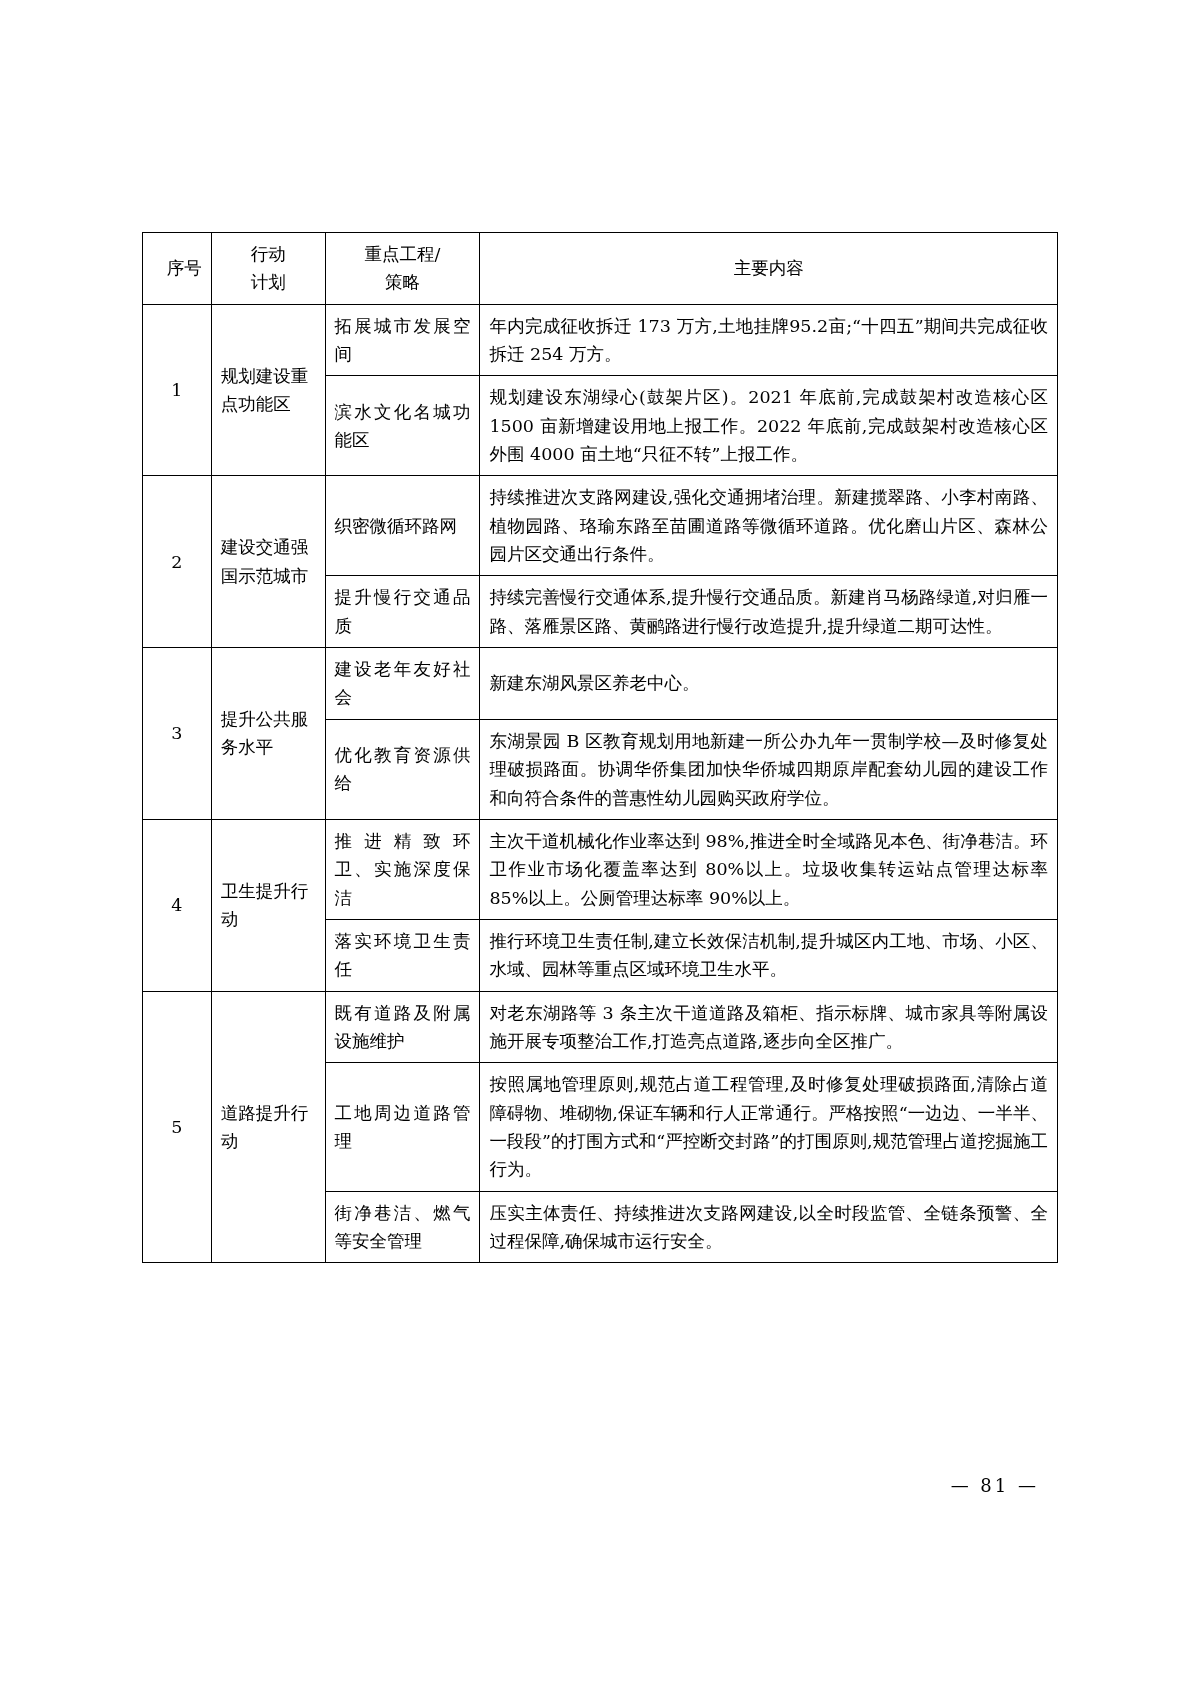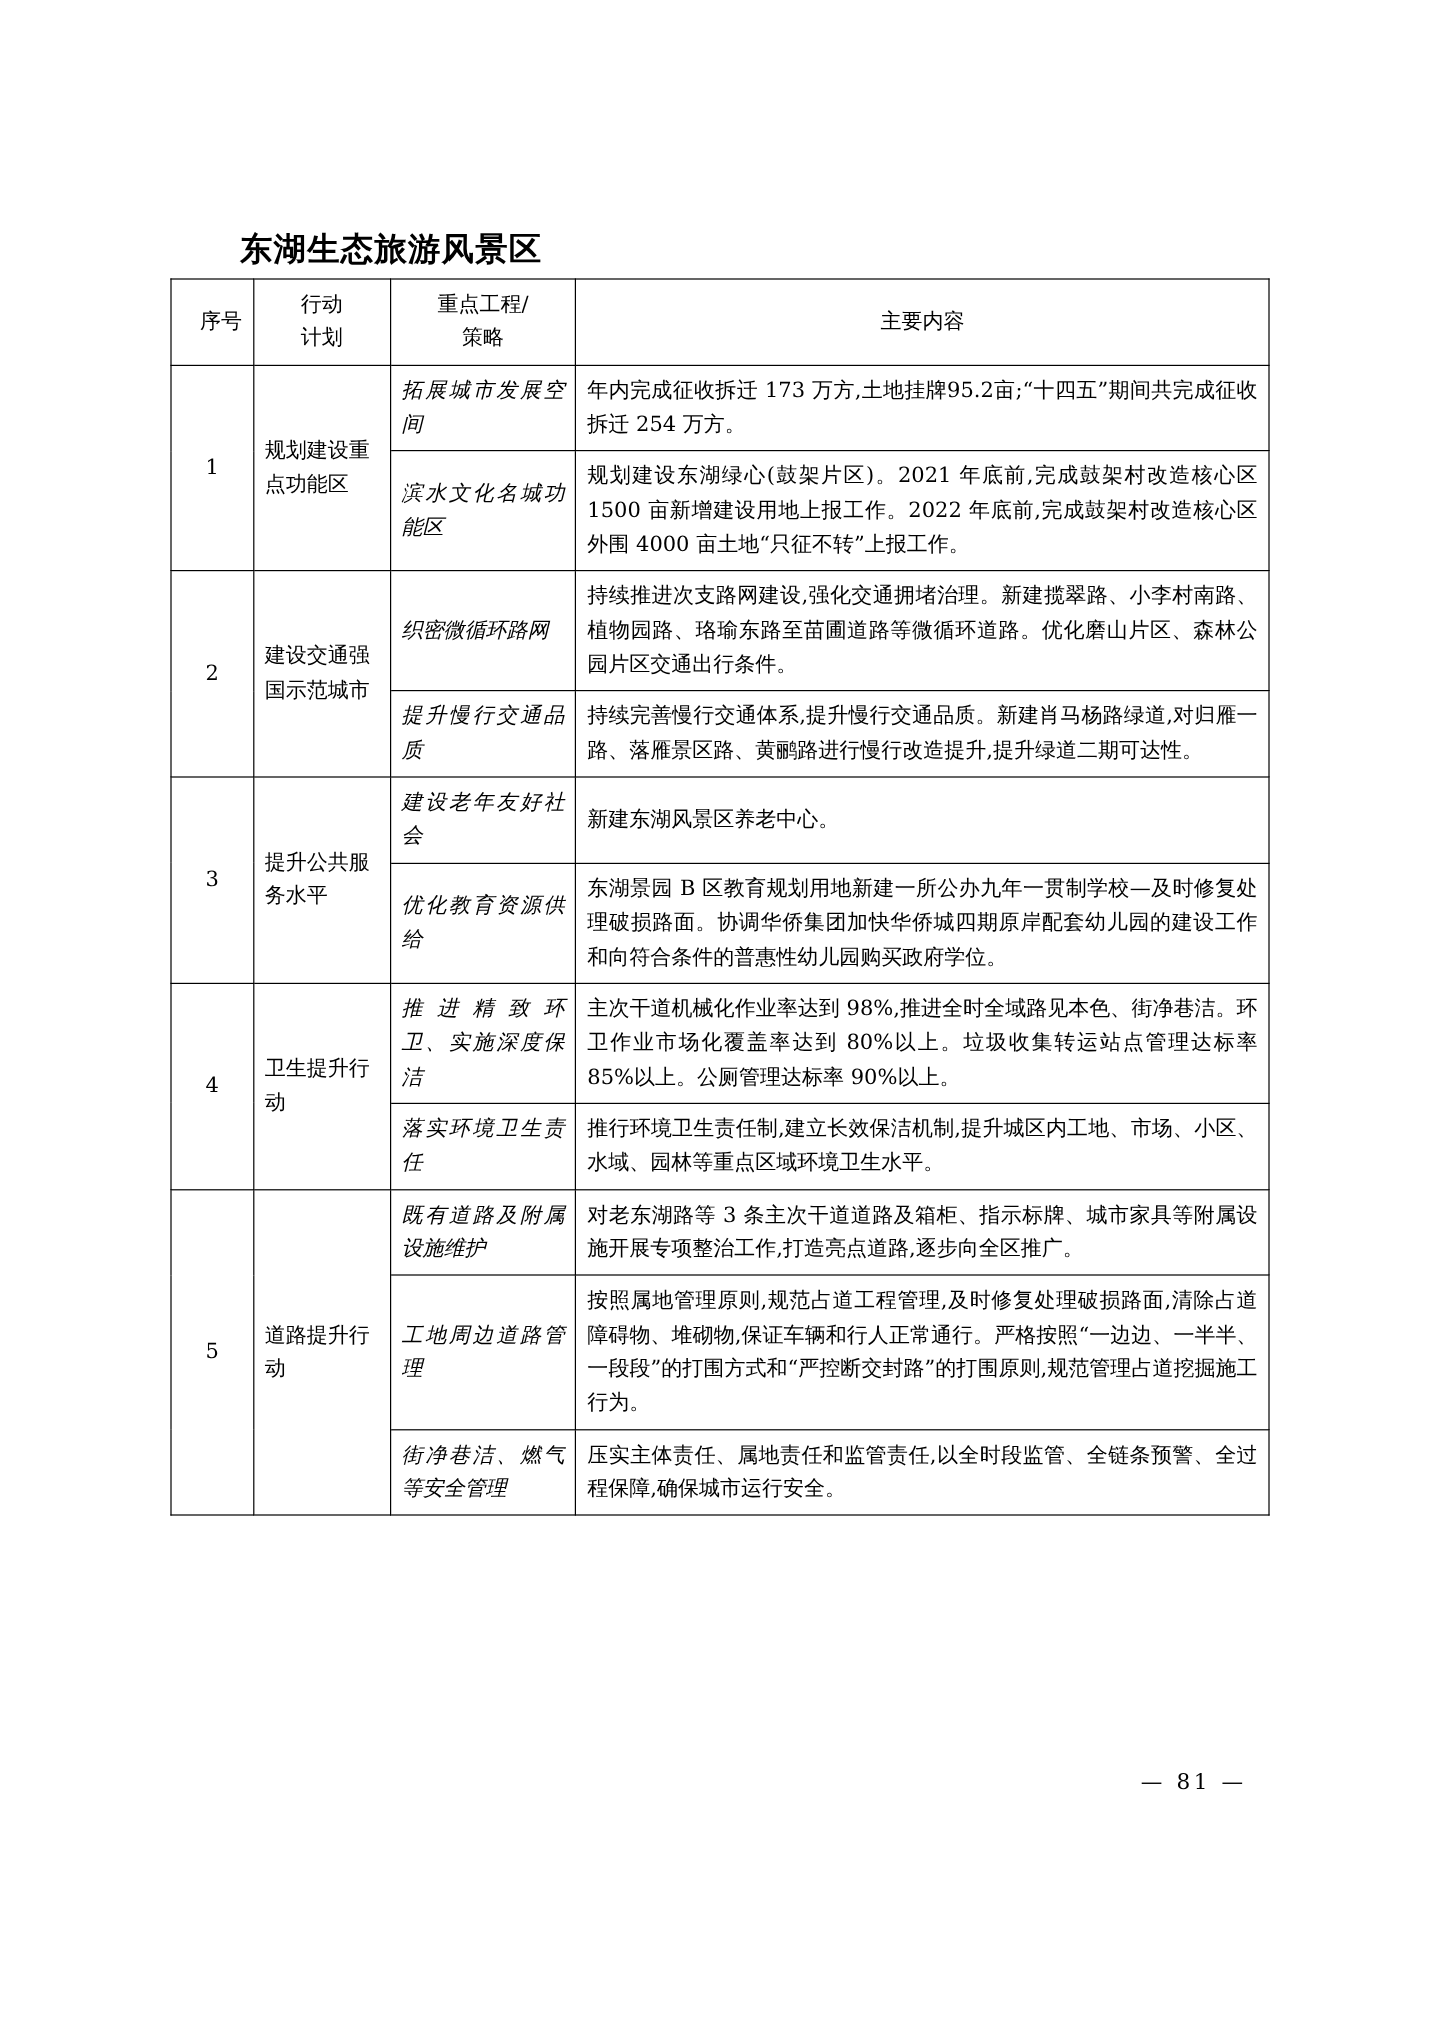--- a/index.html
+++ b/index.html
@@ -53,42 +53,40 @@
   .hdr-two-line { line-height: 1.35; }
   .cell-center { text-align: center; }
   .plan-cell {
     text-align: left;
     line-height: 1.75;
   }
   .proj-cell {
     text-align: justify;
     text-justify: inter-ideograph;
     line-height: 1.7;
-    font-style: italic;
   }
   .main-cell {
     text-align: justify;
     text-justify: inter-ideograph;
     line-height: 1.72;
   }
   .page-number {
     position: absolute;
     right: 160px;
     bottom: 200px;
     font-size: 18px;
     font-family: "DejaVu Serif", "Liberation Serif", serif;
     letter-spacing: 3px;
   }
 </style>
 </head>
 <body>
 
 <div class="page">
 
-  <div class="doc-title">东湖生态旅游风景区</div>
 
   <table class="main">
     <thead>
       <tr>
         <td class="col-no">序号</td>
         <td class="col-plan hdr-two-line">
           <div>行动</div>
           <div>计划</div>
         </td>
         <td class="col-proj hdr-two-line cell-center">
@@ -149,21 +147,21 @@
         <td class="col-plan plan-cell" rowspan="3">道路提升行动</td>
         <td class="col-proj proj-cell">既有道路及附属设施维护</td>
         <td class="col-main main-cell">对老东湖路等 3 条主次干道道路及箱柜、指示标牌、城市家具等附属设施开展专项整治工作,打造亮点道路,逐步向全区推广。</td>
       </tr>
       <tr>
         <td class="col-proj proj-cell">工地周边道路管理</td>
         <td class="col-main main-cell">按照属地管理原则,规范占道工程管理,及时修复处理破损路面,清除占道障碍物、堆砌物,保证车辆和行人正常通行。严格按照“一边边、一半半、一段段”的打围方式和“严控断交封路”的打围原则,规范管理占道挖掘施工行为。</td>
       </tr>
       <tr>
         <td class="col-proj proj-cell">街净巷洁、燃气等安全管理</td>
-        <td class="col-main main-cell">压实主体责任、属地责任和监管责任,以全时段监管、全链条预警、全过程保障,确保城市运行安全。</td>
+        <td class="col-main main-cell">压实主体责任、持续推进次支路网建设,以全时段监管、全链条预警、全过程保障,确保城市运行安全。</td>
       </tr>
 
     </tbody>
   </table>
 
   <div class="page-number">— 81 —</div>
 
 </div>
 
 </body></html>

